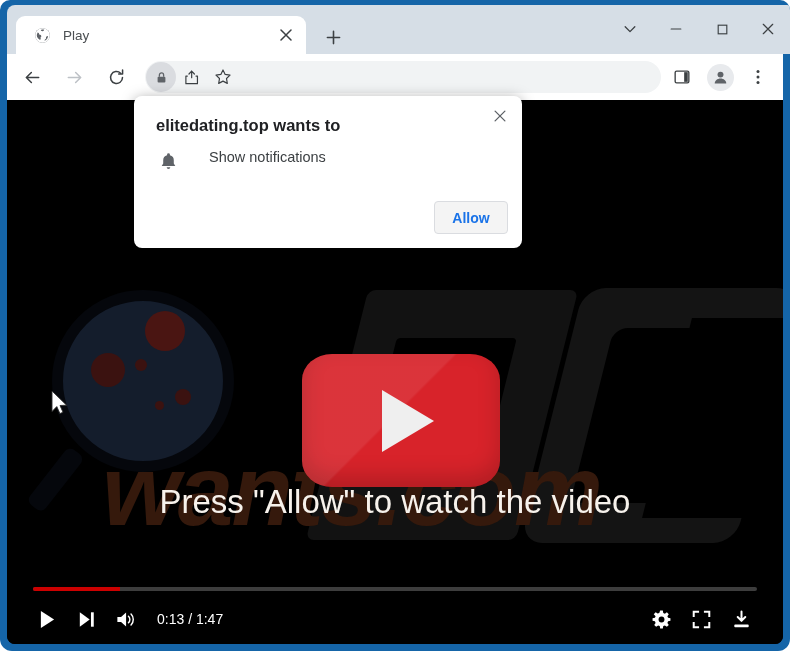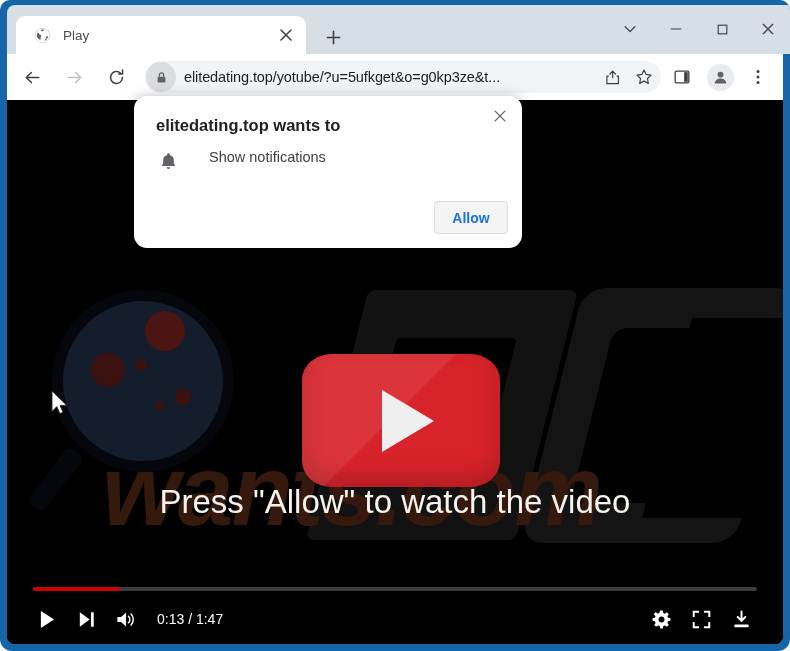--- a/index.html
+++ b/index.html
@@ -325,21 +325,21 @@
     white-space: nowrap;
     font-family: "Liberation Sans", sans-serif;
   }
 
   
   #permission-dialog {
     position: absolute;
     left: 134px; top: 96px;
     width: 388px; height: 152px;
     background: #ffffff;
-    border-radius: 13px;
+    border-radius: 8px;
     box-shadow: 0 2px 14px rgba(0,0,0,0.35);
     overflow: hidden;
   }
   #dialog-close {
     position: absolute;
     right: 8px; top: 6px;
     width: 28px; height: 28px;
     display: flex; align-items: center; justify-content: center;
   }
   #dialog-title {
@@ -462,21 +462,20 @@
       </svg>
     </div>
 
     <div id="omnibox">
       <span id="site-lock">
         <svg width="13" height="13" viewBox="0 0 16 16">
           <rect x="3.2" y="7" width="9.6" height="7" rx="1.2" fill="#5f6368"></rect>
           <path d="M5.4 7V5a2.6 2.6 0 015.2 0v2" stroke="#5f6368" stroke-width="1.6" fill="none"></path>
         </svg>
       </span>
-      <span id="omnibox-url">elitedating.top/yotube/?u=5ufkget&amp;o=g0kp3ze&amp;t...</span>
       <span id="share-button">
         <svg width="17" height="17" viewBox="0 0 20 20">
           <path d="M10.2 2.6v7.6M10.2 2.6L7 5.9M10.2 2.6l3.2 3.3" stroke="#3c4043" stroke-width="1.4" fill="none" stroke-linecap="round" stroke-linejoin="round"></path>
           <path d="M5.1 8.3H3.4v9h13.6v-9h-1.7" stroke="#3c4043" stroke-width="1.4" fill="none" stroke-linecap="round" stroke-linejoin="round"></path>
         </svg>
       </span>
       <span id="bookmark-button">
         <svg width="18" height="18" viewBox="0 0 20 20">
           <path d="M10 2.2l2.4 4.9 5.4.8-3.9 3.8.9 5.4-4.8-2.5-4.8 2.5.9-5.4L2.2 7.9l5.4-.8z" stroke="#3c4043" stroke-width="1.3" fill="none" stroke-linejoin="round"></path>
         </svg>

